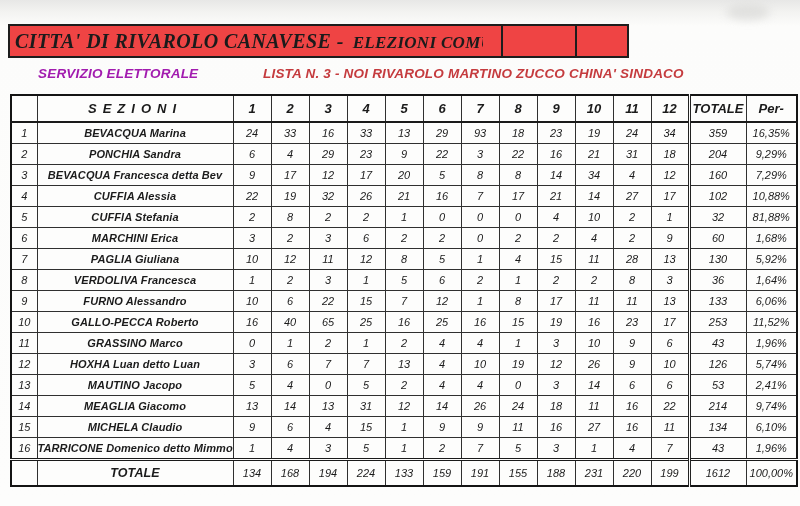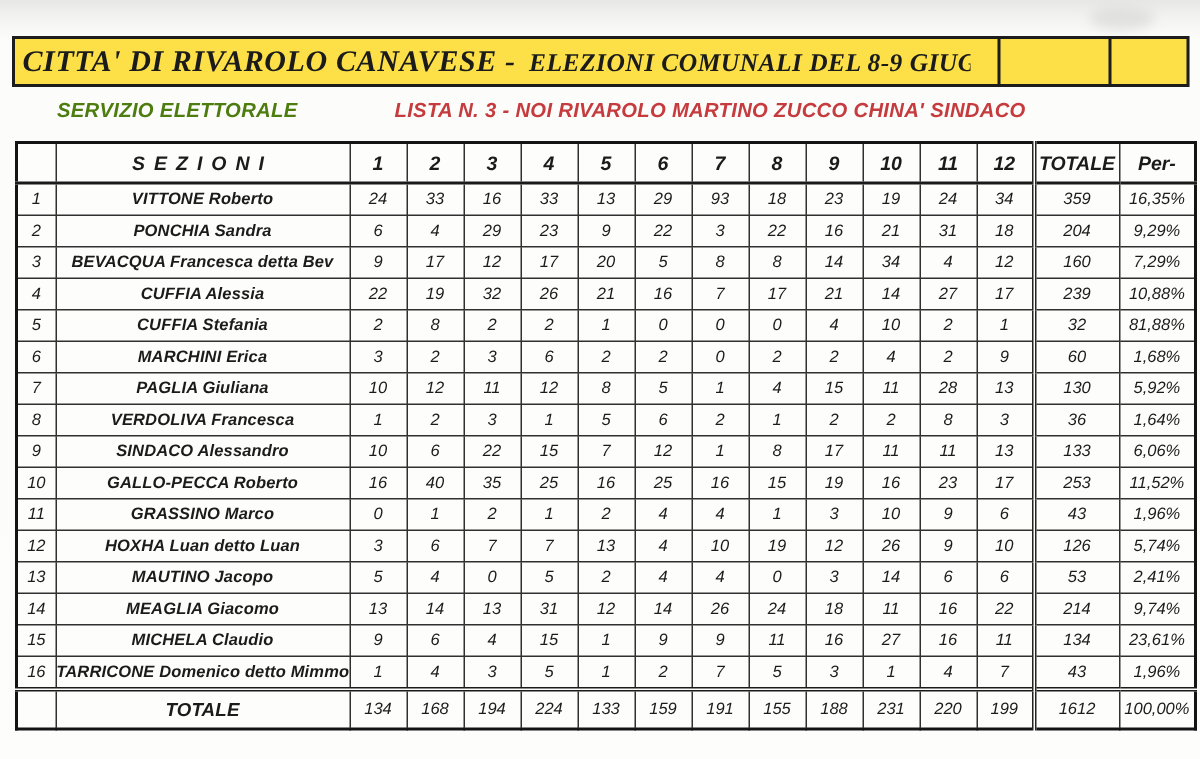--- a/index.html
+++ b/index.html
@@ -24,24 +24,24 @@
     background: #d9d9d7;
     border-radius: 50%;
     filter: blur(4px);
     opacity: .7;
   }
   
   .title-box {
     position: absolute;
     left: 8px;
     top: 24px;
-    width: 785px;
+    width: 621px;
     height: 34px;
     border: 2px solid #1d1d1d;
-    background: #fde047;
+    background: #ef4444;
     display: flex;
     align-items: stretch;
     box-sizing: border-box;
     gap: 18px;
   }
   .title-text {
     flex: 1;
     display: flex;
     align-items: baseline;
     padding: 4px 4px 0 5px;
@@ -61,21 +61,21 @@
   .title-cell.c2 { width: 52px; }
   
   .service-label {
     position: absolute;
     left: 38px;
     top: 66px;
     font-size: 13.5px;
     font-weight: bold;
     font-style: italic;
     letter-spacing: .2px;
-    color: #4d7c0f;
+    color: #a21caf;
   }
   .list-label {
     position: absolute;
     left: 263px;
     top: 66px;
     font-size: 13.5px;
     font-weight: bold;
     font-style: italic;
     letter-spacing: .2px;
   }
@@ -182,21 +182,21 @@
           <th>10</th>
           <th>11</th>
           <th>12</th>
           <th class="tcol">TOTALE</th>
           <th>Per-</th>
         </tr>
     </thead>
     <tbody id="body-rows">
         <tr>
           <td class="row-num">1</td>
-          <td class="cand-name">VITTONE Roberto</td>
+          <td class="cand-name">BEVACQUA Marina</td>
           <td>24</td>
           <td>33</td>
           <td>16</td>
           <td>33</td>
           <td>13</td>
           <td>29</td>
           <td>93</td>
           <td>18</td>
           <td>23</td>
           <td>19</td>
@@ -249,21 +249,21 @@
           <td>32</td>
           <td>26</td>
           <td>21</td>
           <td>16</td>
           <td>7</td>
           <td>17</td>
           <td>21</td>
           <td>14</td>
           <td>27</td>
           <td>17</td>
-          <td class="tcol">239</td>
+          <td class="tcol">102</td>
           <td>10,88%</td>
         </tr>
         <tr>
           <td class="row-num">5</td>
           <td class="cand-name">CUFFIA Stefania</td>
           <td>2</td>
           <td>8</td>
           <td>2</td>
           <td>2</td>
           <td>1</td>
@@ -326,42 +326,42 @@
           <td>1</td>
           <td>2</td>
           <td>2</td>
           <td>8</td>
           <td>3</td>
           <td class="tcol">36</td>
           <td>1,64%</td>
         </tr>
         <tr>
           <td class="row-num">9</td>
-          <td class="cand-name">SINDACO Alessandro</td>
+          <td class="cand-name">FURNO Alessandro</td>
           <td>10</td>
           <td>6</td>
           <td>22</td>
           <td>15</td>
           <td>7</td>
           <td>12</td>
           <td>1</td>
           <td>8</td>
           <td>17</td>
           <td>11</td>
           <td>11</td>
           <td>13</td>
           <td class="tcol">133</td>
           <td>6,06%</td>
         </tr>
         <tr>
           <td class="row-num">10</td>
           <td class="cand-name">GALLO-PECCA Roberto</td>
           <td>16</td>
           <td>40</td>
-          <td>35</td>
+          <td>65</td>
           <td>25</td>
           <td>16</td>
           <td>25</td>
           <td>16</td>
           <td>15</td>
           <td>19</td>
           <td>16</td>
           <td>23</td>
           <td>17</td>
           <td class="tcol">253</td>
@@ -448,21 +448,21 @@
           <td>15</td>
           <td>1</td>
           <td>9</td>
           <td>9</td>
           <td>11</td>
           <td>16</td>
           <td>27</td>
           <td>16</td>
           <td>11</td>
           <td class="tcol">134</td>
-          <td>23,61%</td>
+          <td>6,10%</td>
         </tr>
         <tr>
           <td class="row-num">16</td>
           <td class="cand-name">TARRICONE Domenico detto Mimmo</td>
           <td>1</td>
           <td>4</td>
           <td>3</td>
           <td>5</td>
           <td>1</td>
           <td>2</td>

